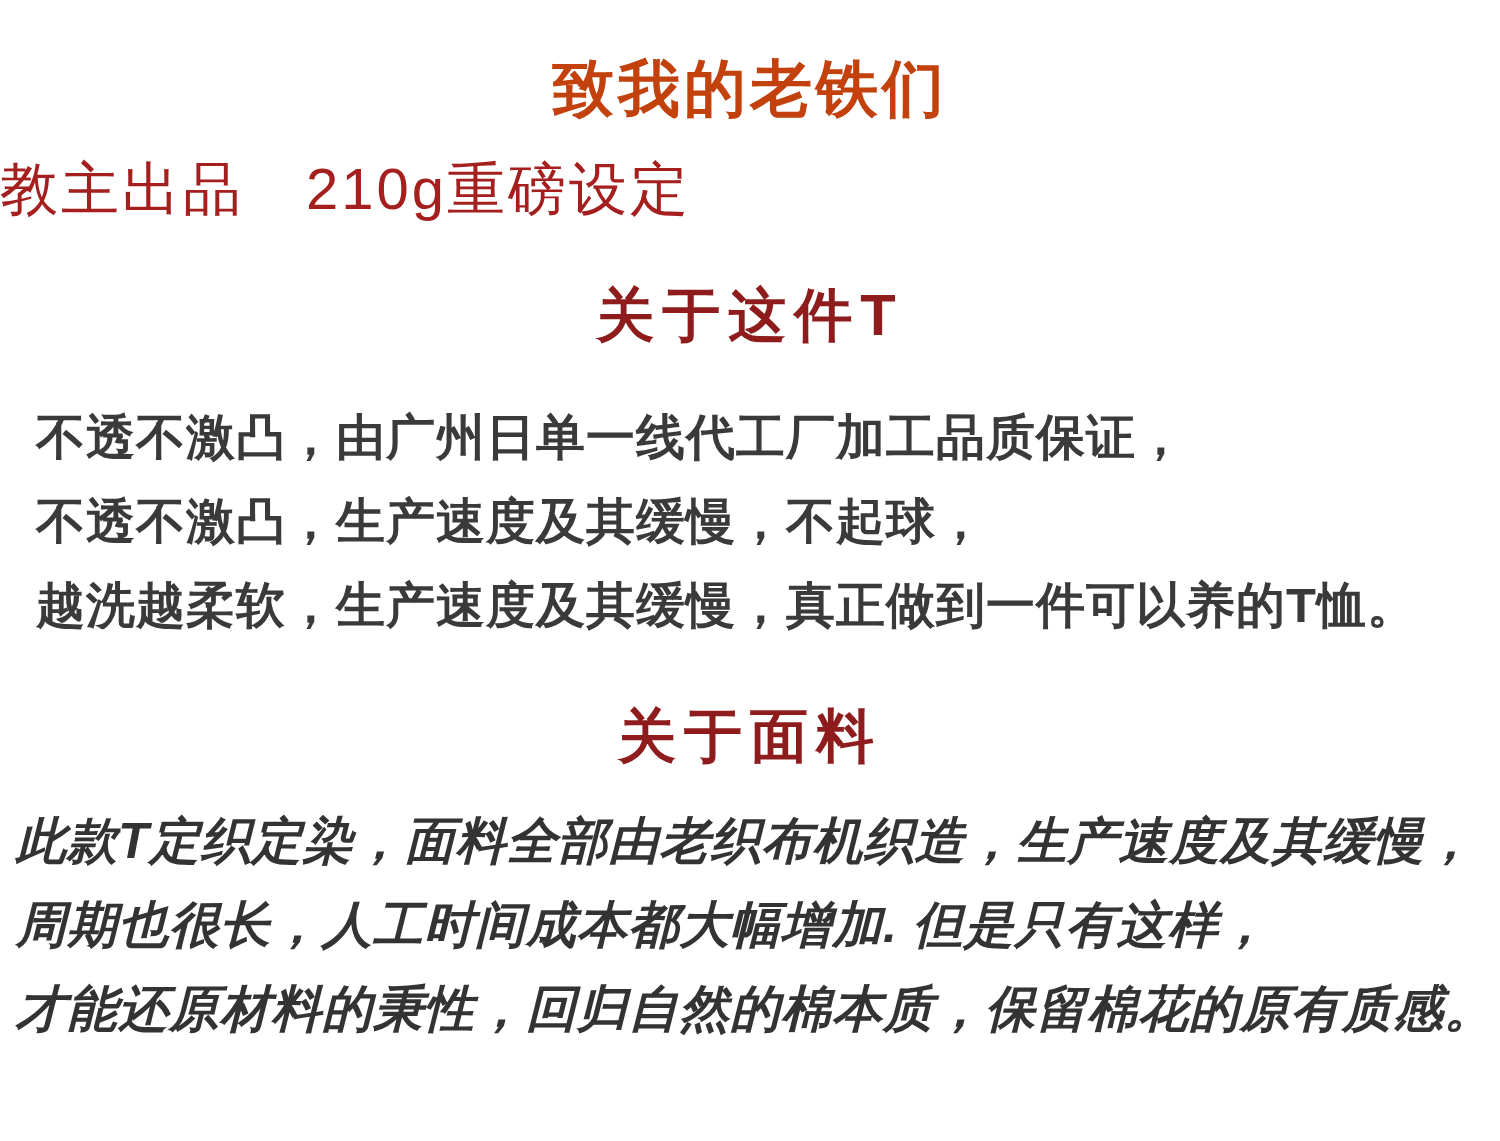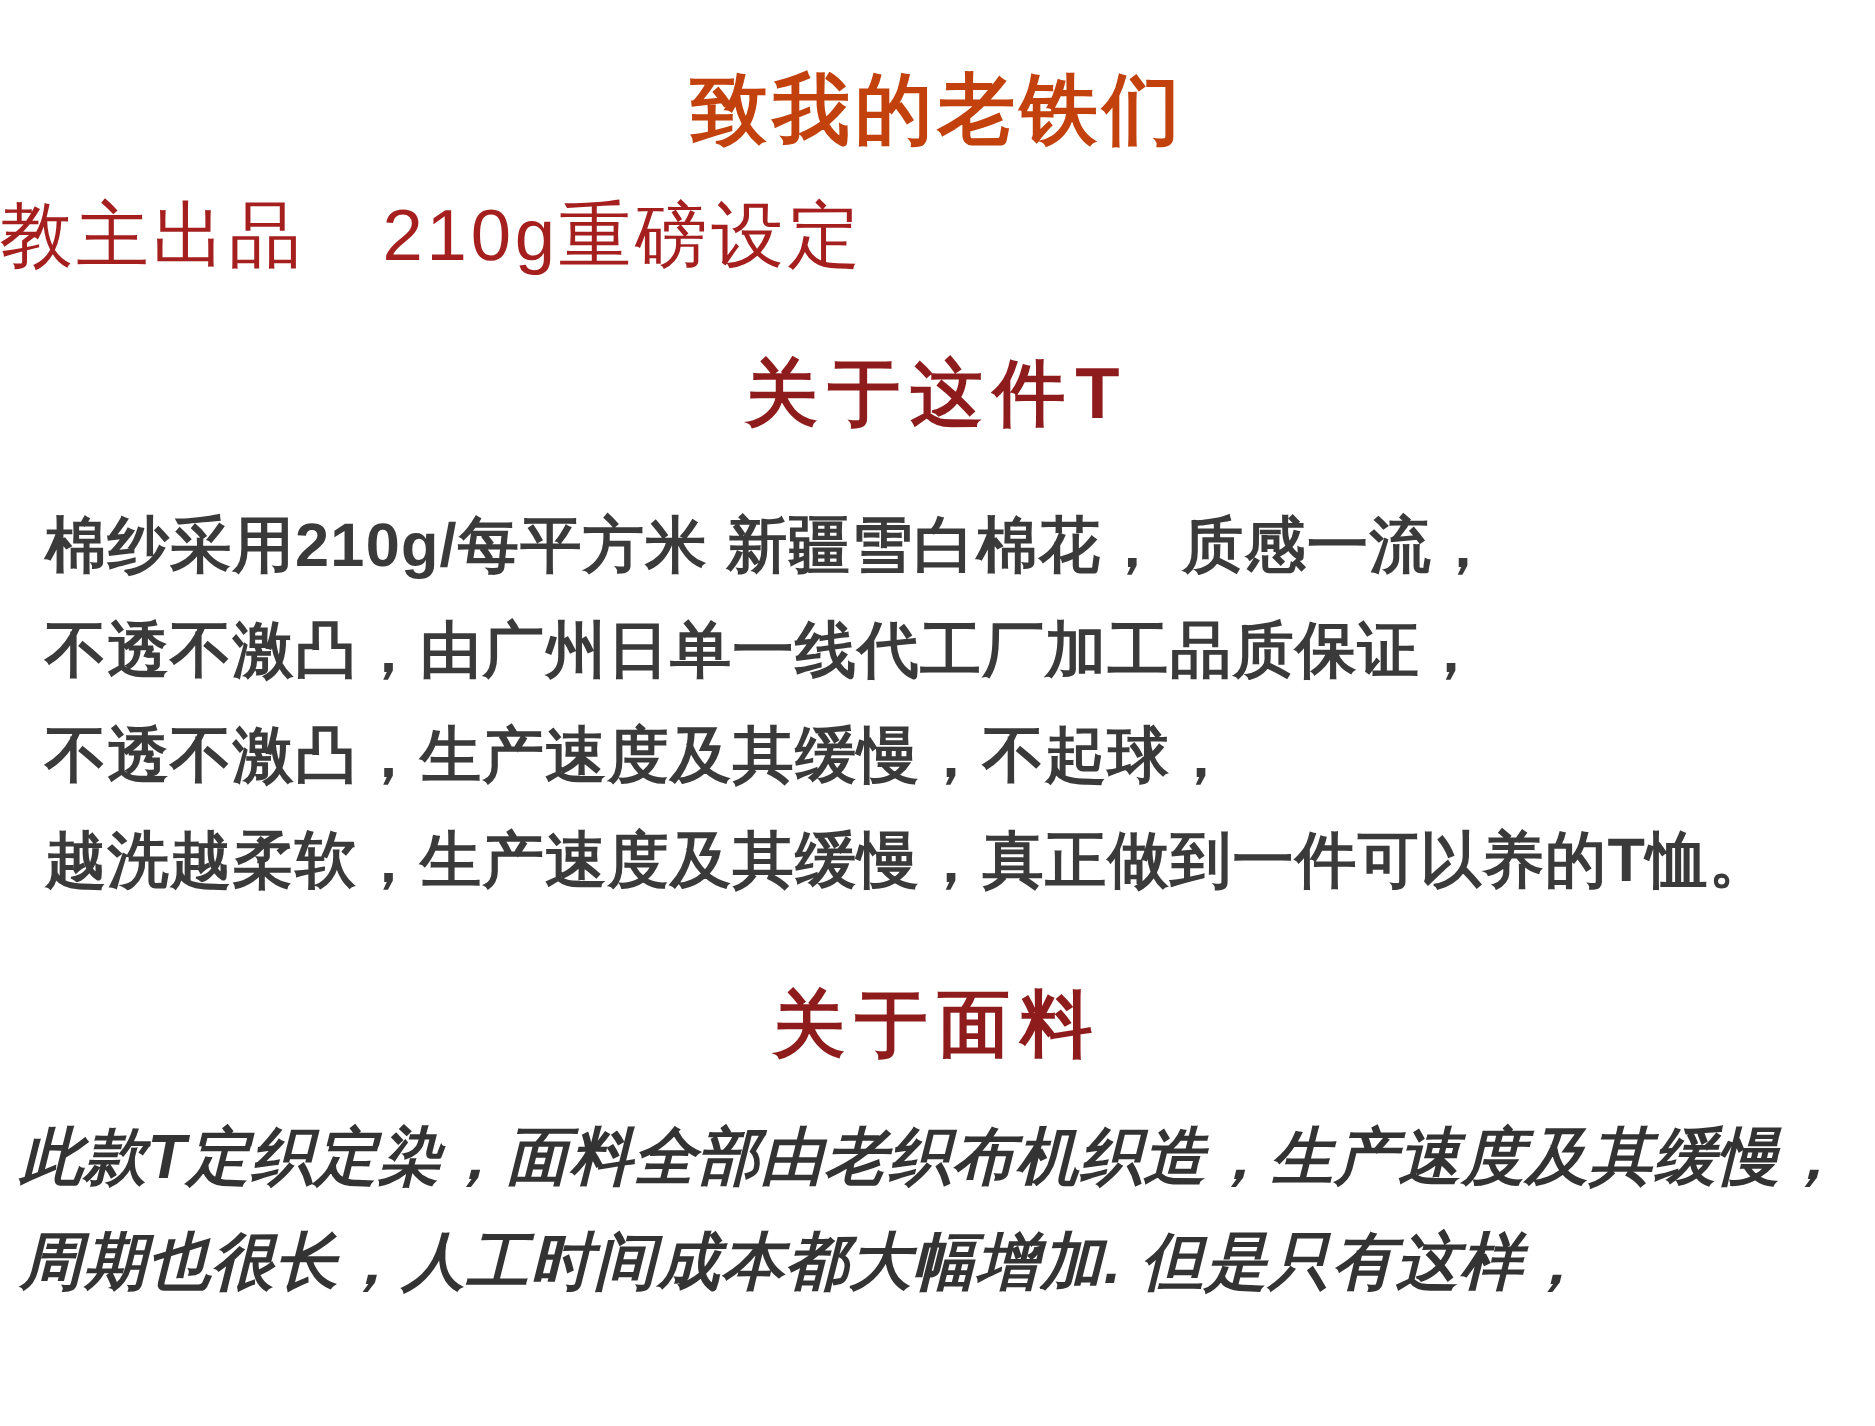--- a/index.html
+++ b/index.html
@@ -73,26 +73,26 @@
 
   <h1 class="page-title">致我的老铁们</h1>
 
   <div class="subtitle">
     <span>教主出品</span><span class="gap"></span><span>210g重磅设定</span>
   </div>
 
   <h2 class="section-heading heading-tee">关于这件T</h2>
 
   <div class="body-para para-tee">
-    <div class="body-line">棉纱采用210g/每平方米 新疆雪白棉花， 质感一流，</div>
     <div class="body-line">不透不激凸，由广州日单一线代工厂加工品质保证，</div>
     <div class="body-line">不透不激凸，生产速度及其缓慢，不起球，</div>
     <div class="body-line">越洗越柔软，生产速度及其缓慢，真正做到一件可以养的T恤。</div>
   </div>
 
   <h2 class="section-heading heading-fabric">关于面料</h2>
 
   <div class="body-para para-fabric">
     <div class="body-line">此款T定织定染，面料全部由老织布机织造，生产速度及其缓慢，</div>
     <div class="body-line">周期也很长，人工时间成本都大幅增加. 但是只有这样，</div>
+    <div class="body-line">才能还原材料的秉性，回归自然的棉本质，保留棉花的原有质感。</div>
   </div>
 
 </div>
 
 </body></html>

